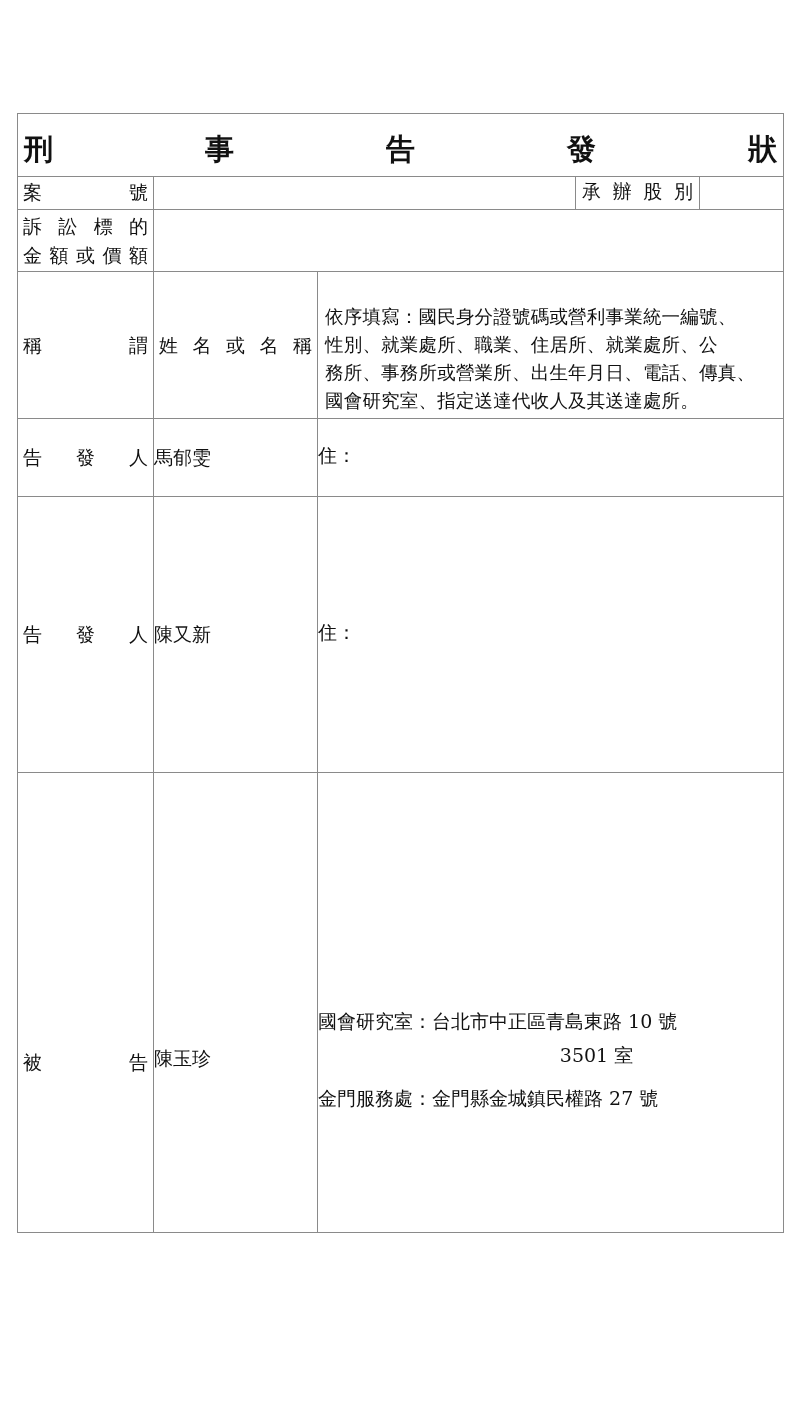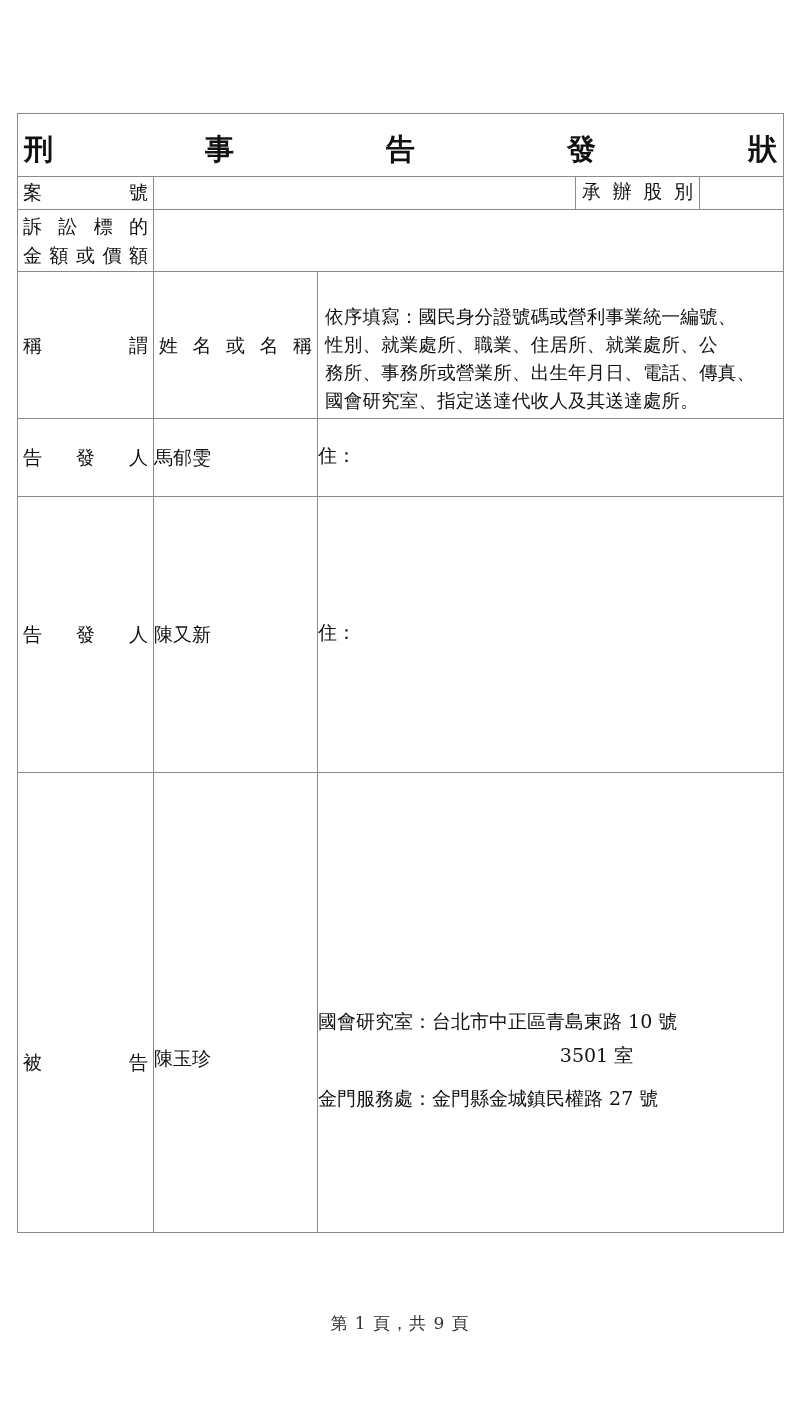--- a/index.html
+++ b/index.html
@@ -284,15 +284,14 @@
           <div class="addr-line">國會研究室：台北市中正區青島東路 10 號</div>
           <div class="addr-cont">3501 室</div>
           <div class="addr-line">金門服務處：金門縣金城鎮民權路 27 號</div>
           <div style="height:115px;"></div>
         </td>
       </tr>
 
     </tbody>
   </table>
 
-  <div class="footer">第 1 頁，共 9 頁</div>
 
 </div>
 
 </body></html>

